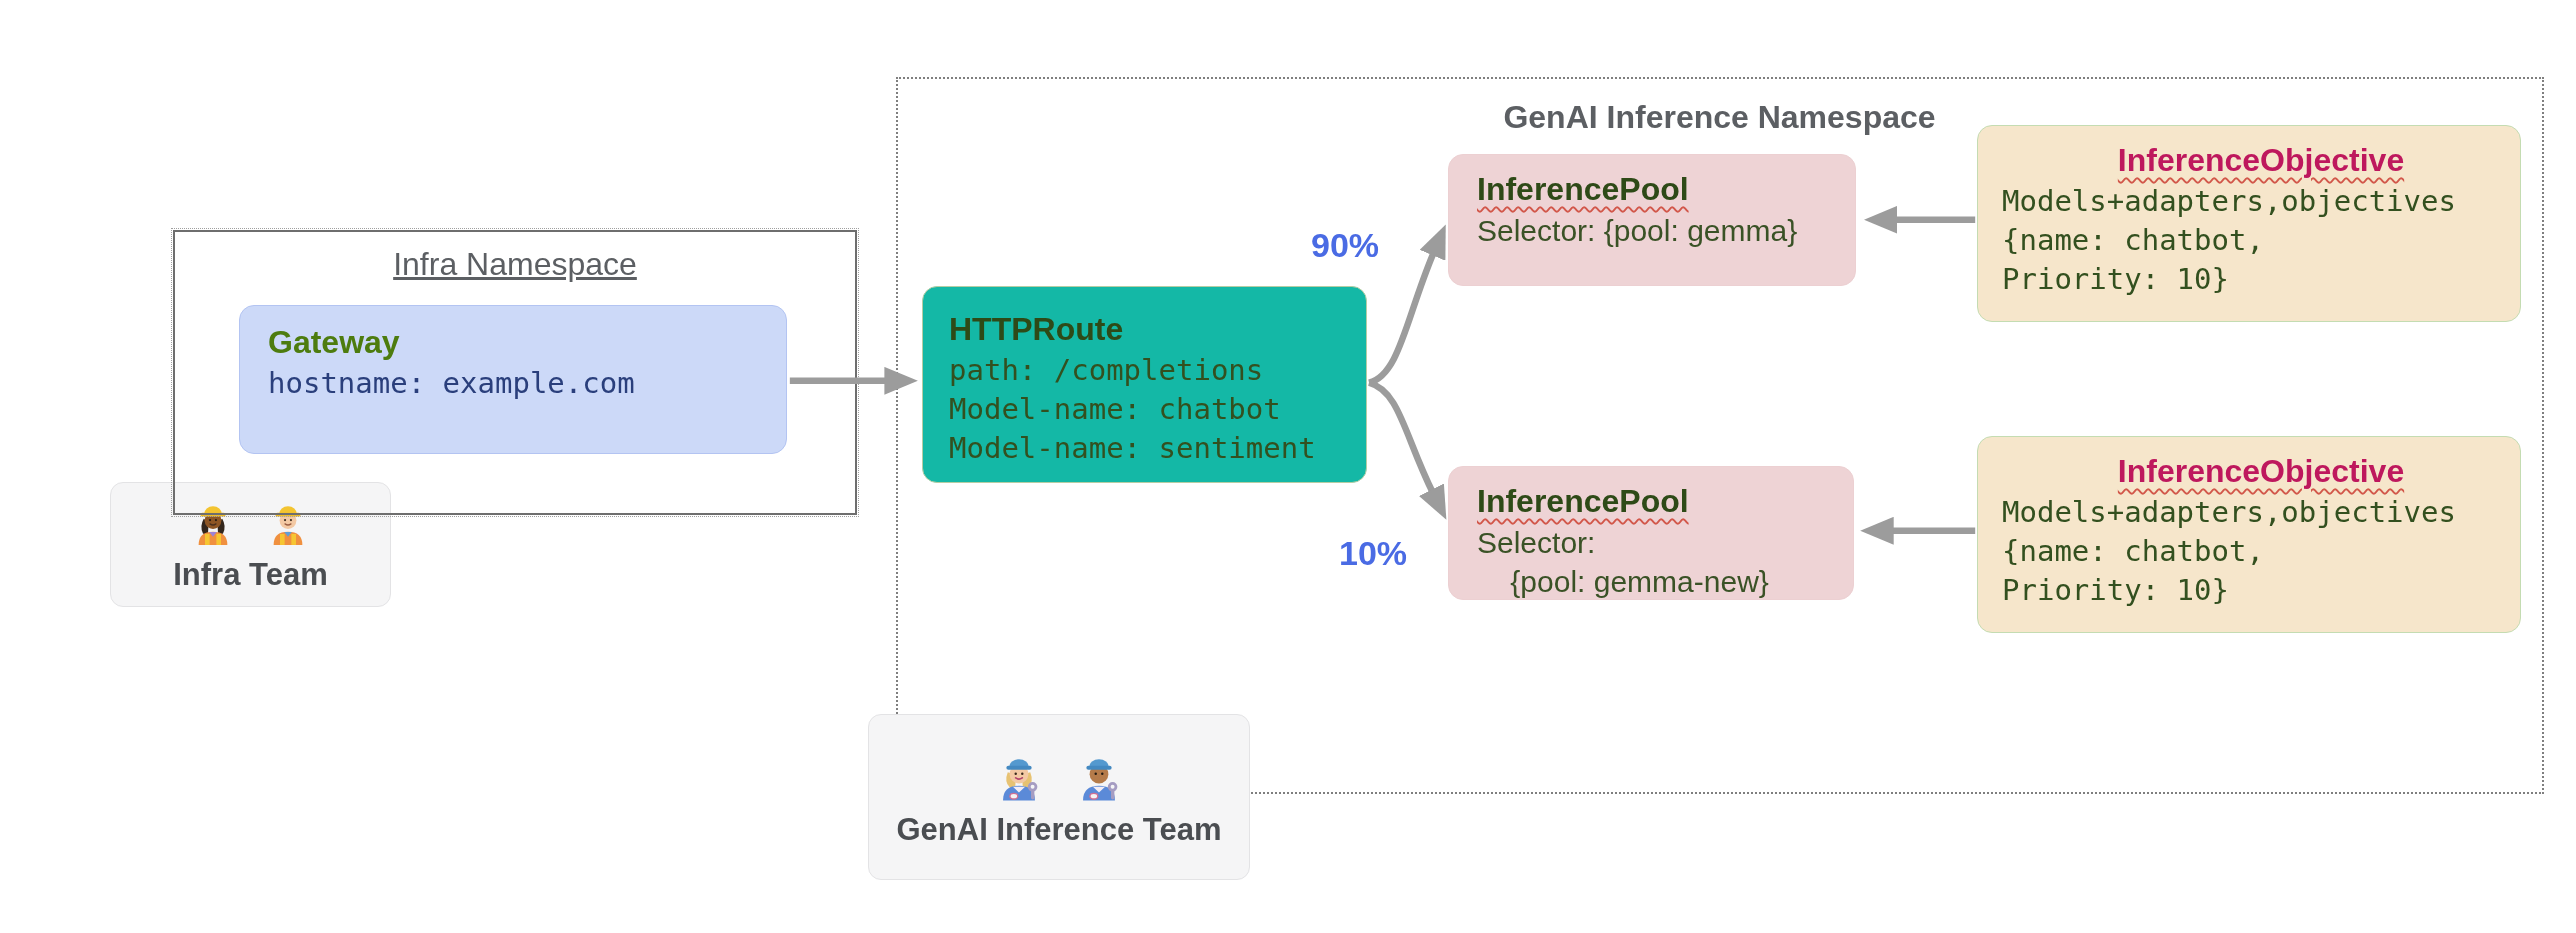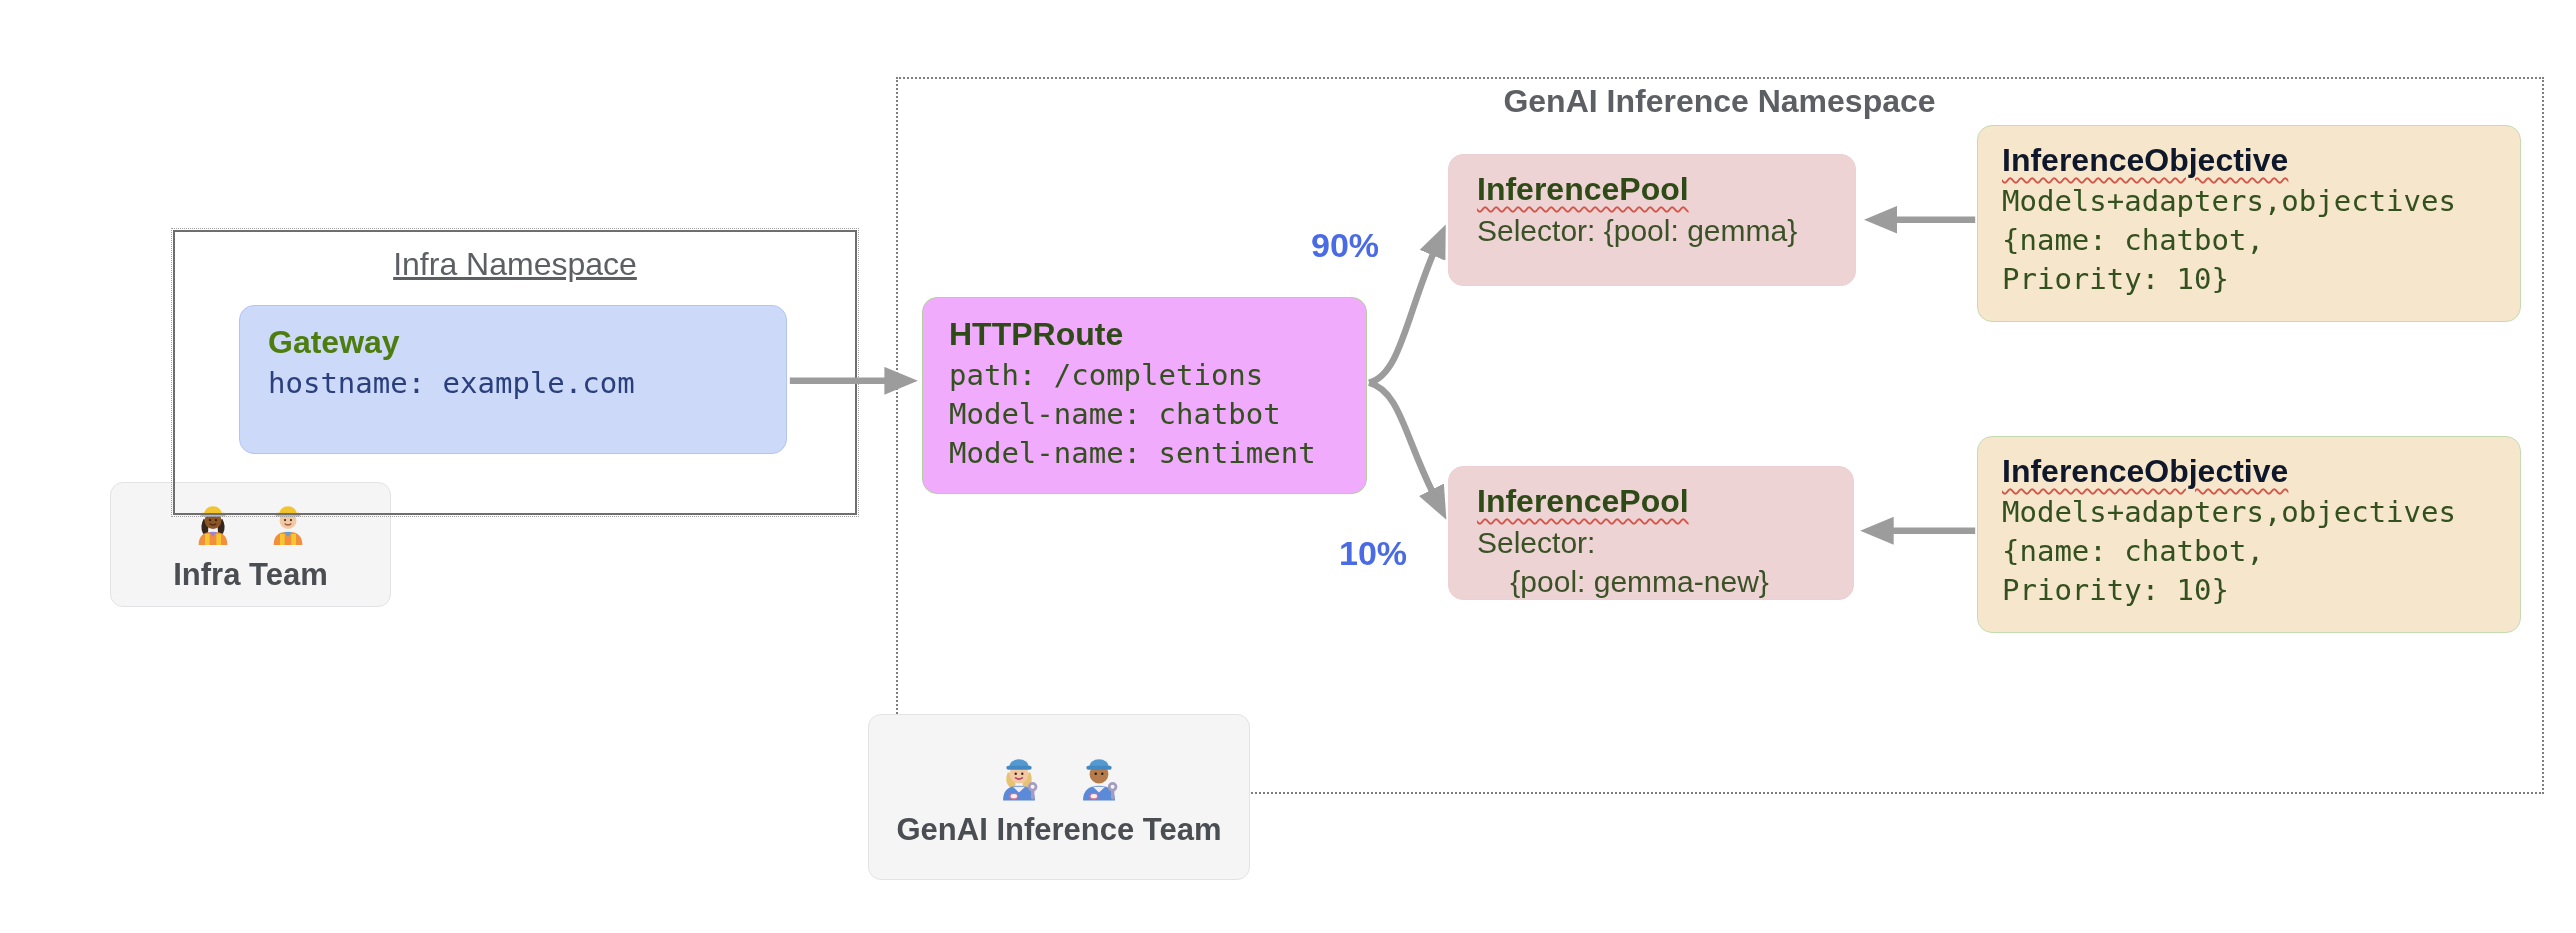--- a/index.html
+++ b/index.html
@@ -17,47 +17,47 @@
 
   
   .box{border-radius:15px;z-index:5;}
   .box .title{font-weight:bold;font-size:32px;line-height:43px;white-space:pre;}
   .squiggle{text-decoration-line:underline;text-decoration-style:wavy;text-decoration-color:#d2574a;text-decoration-thickness:1.9px;text-underline-offset:5.6px;}
   .mono{font-family:"DejaVu Sans Mono","Liberation Mono",monospace;font-size:29px;line-height:39px;white-space:pre;}
   .sansline{font-size:30px;line-height:39px;white-space:pre;}
 
   .gateway-box{background:#ccd9f8;border:1.9px solid #b3c4f2;padding:15px 0 0 28px;color:#2a3f7c;}
   .gateway-box .title{color:#4d7c0f;}
-  .route-box{background:#f0abfc;border:1.9px solid #b5cda4;padding:15px 0 0 26px;color:#33501f;margin-top:11px;}
+  .route-box{background:#14b8a6;border:1.9px solid #b5cda4;padding:21px 0 0 26px;color:#33501f;}
   .route-box .title{color:#2e4a17;}
   .pool-box{background:#eed3d5;border:1.9px solid #ecd0d2;padding:13px 8px 0 28px;color:#3a5226;}
   .pool-box .title{color:#2e4a17;}
   .objective-box{background:#f6e6cb;border:1.9px solid #c4dcb2;padding:13px 0 0 24px;color:#33501f;}
-  .objective-box .title{color:#0f172a;}
+  .objective-box .title{color:#be185d;text-align:center;}
 
   
   .team-card{background:#f5f5f6;border:1.9px solid #e3e3e5;border-radius:13px;z-index:2;
     display:flex;flex-direction:column;align-items:center;justify-content:center;}
   .team-icons{display:flex;gap:20.5px;align-items:center;}
   .team-label{font-weight:bold;color:#4a4d51;font-size:31px;line-height:37px;margin-top:5.6px;}
   .person{display:block;}
 
   
   .pct{font-weight:bold;color:#4a6be4;font-size:34px;line-height:37px;text-align:left;z-index:6;}
 
   
   #arrows{position:absolute;left:0;top:0;z-index:4;pointer-events:none;}
 </style>
 </head>
 <body>
 
 <div id="canvas">
 
   <div class="abs dotted-frame" style="left:896px;top:77px;width:1648px;height:717px;"></div>
-  <div class="abs ns-title bold" style="left:1254px;top:83px;width:931px;">GenAI Inference Namespace</div>
+  <div class="abs ns-title bold" style="left:1254px;top:99px;width:931px;">GenAI Inference Namespace</div>
 
   <div class="abs team-card" style="left:110px;top:482px;width:281px;height:125px;">
     <div class="team-icons">
       <svg class="person" width="54" height="54" viewBox="0 0 64 64">
         <path d="M21 27 q-5 9 -1 17 q3 3 6 0 l1 -13 z" fill="#33261c"></path>
         <path d="M43 27 q5 9 1 17 q-3 3 -6 0 l-1 -13 z" fill="#33261c"></path>
         <circle cx="32" cy="29" r="10" fill="#8d5524"></circle>
         <circle cx="28.5" cy="28.5" r="1.3" fill="#241a12"></circle>
         <circle cx="35.5" cy="28.5" r="1.3" fill="#241a12"></circle>
         <path d="M28.5 33 q3.5 2.6 7 0" stroke="#4a2f1d" stroke-width="1.6" fill="none" stroke-linecap="round"></path>

